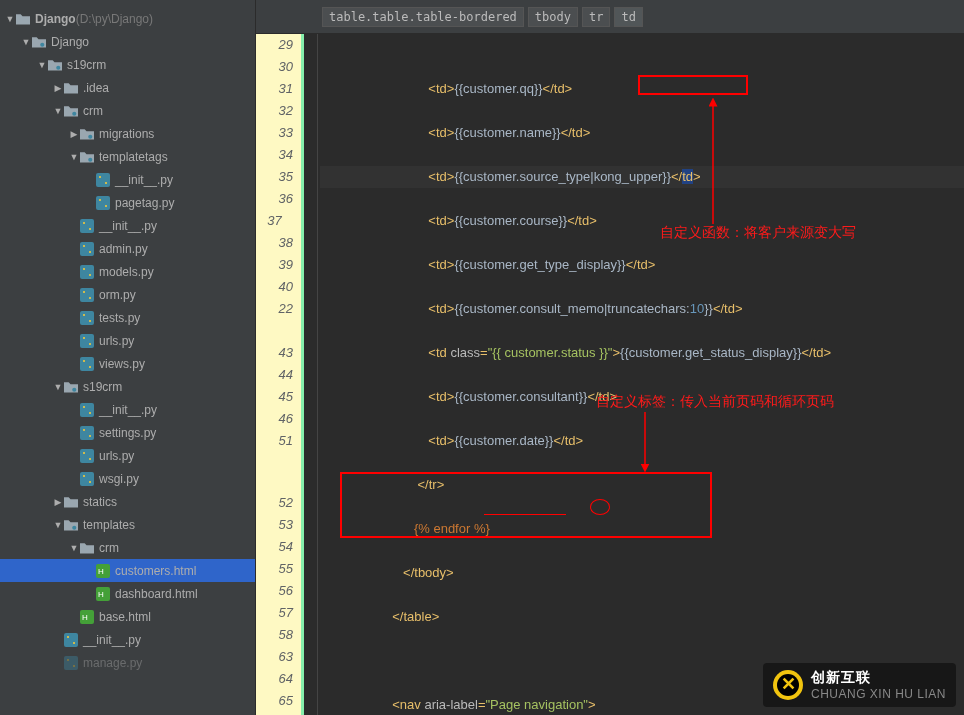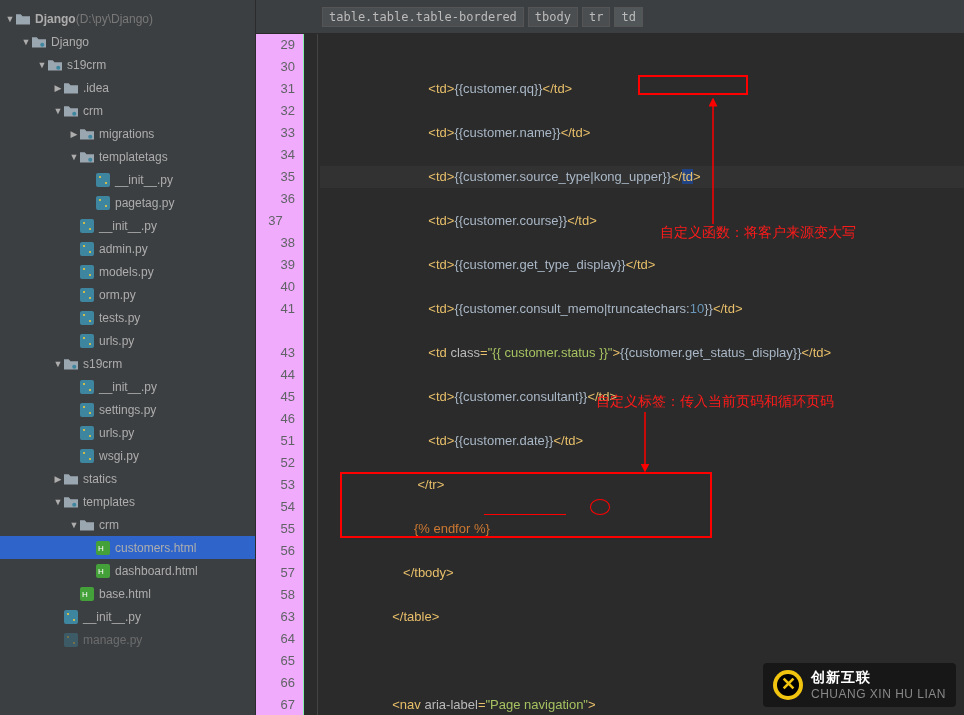--- a/index.html
+++ b/index.html
@@ -19,21 +19,21 @@
 .indent-2 { padding-left: 36px; }
 .indent-3 { padding-left: 52px; }
 .indent-4 { padding-left: 68px; }
 .indent-5 { padding-left: 84px; }
 
 .editor-area { flex: 1; background: #2b2b2b; display: flex; flex-direction: column; position: relative; }
 .breadcrumb { height: 34px; background: #3c3f41; border-bottom: 1px solid #2b2b2b; display: flex; align-items: center; padding-left: 66px; }
 .bc-item { background: #4b4e50; color: #bbbbbb; font-family: Consolas, monospace; font-size: 12px; padding: 2px 6px; margin-right: 4px; border: 1px solid #555; }
 .bc-item.active { background: #515658; }
 .gutter-editor { flex: 1; display: flex; overflow: hidden; font-family: Consolas, "Courier New", monospace; font-size: 13px; line-height: 22px; }
-.gutter { width: 48px; background: #f0abfc; color: #606366; text-align: right; padding-right: 8px; border-right: 1px solid #86efac; }
+.gutter { width: 48px; background: #fef9c3; color: #606366; text-align: right; padding-right: 8px; border-right: 3px solid #86efac; font-style: italic; }
 .fold-col { width: 14px; background: #2b2b2b; border-right: 1px solid #444; position: relative; }
 .code { flex: 1; background: #2b2b2b; position: relative; padding-left: 2px; white-space: pre; overflow: hidden; }
 .code .line { height: 22px; }
 .hl-line { background: #323232; }
 .hl-sel { background: #214283; }
 
 
 .tag { color: #e8bf6a; }
 .attr { color: #bababa; }
 .str { color: #a5c261; }
@@ -218,20 +218,31 @@
         <li class="tree-item indent-4">
           <span class="arrow"></span>
           <span class="file-icon">
             <svg class="pyfile" width="14" height="14" viewBox="0 0 14 14">
               <rect x="0" y="0" width="14" height="14" rx="2" fill="#3b6e8f"></rect>
               <circle cx="4" cy="4" r="1" fill="#fc3"></circle>
               <circle cx="10" cy="10" r="1" fill="#fc3"></circle>
             </svg>
           </span>
           <span class="label">urls.py</span>
+        </li>
+        <li class="tree-item indent-4">
+          <span class="arrow"></span>
+          <span class="file-icon">
+            <svg class="pyfile" width="14" height="14" viewBox="0 0 14 14">
+              <rect x="0" y="0" width="14" height="14" rx="2" fill="#3b6e8f"></rect>
+              <circle cx="4" cy="4" r="1" fill="#fc3"></circle>
+              <circle cx="10" cy="10" r="1" fill="#fc3"></circle>
+            </svg>
+          </span>
+          <span class="label">views.py</span>
         </li>
         <li class="tree-item indent-3">
           <span class="arrow">▼</span>
           <span class="file-icon">
             <svg class="folder" width="15" height="12" viewBox="0 0 15 12">
               <path d="M0 1h5l2 2h8v9H0z" fill="#9aa7b0"></path>
               <circle cx="11" cy="9" r="2.2" fill="#3e86a0"></circle>
             </svg>
           </span>
           <span class="label">s19crm</span>
@@ -377,28 +388,28 @@
           <div style="height: 22px;">31</div>
           <div style="height: 22px;">32</div>
           <div style="height: 22px;">33</div>
           <div style="height: 22px;">34</div>
           <div style="height: 22px;">35</div>
           <div style="height: 22px;">36</div>
           <div style="height: 22px; text-align: center;">37</div>
           <div style="height: 22px;">38</div>
           <div style="height: 22px;">39</div>
           <div style="height: 22px;">40</div>
-          <div style="height: 22px;">41</div>
+          <div style="height: 22px;">22</div>
           <div style="height: 22px;"></div>
           <div style="height: 22px;">43</div>
           <div style="height: 22px;">44</div>
           <div style="height: 22px;">45</div>
           <div style="height: 22px;">46</div>
           <div style="height: 22px;">51</div>
-          <div style="height: 22px;">52</div>
+          <div style="height: 22px; margin-top: 40px;">52</div>
           <div style="height: 22px;">53</div>
           <div style="height: 22px;">54</div>
           <div style="height: 22px;">55</div>
           <div style="height: 22px;">56</div>
           <div style="height: 22px;">57</div>
           <div style="height: 22px;">58</div>
           <div style="height: 22px;">63</div>
           <div style="height: 22px;">64</div>
           <div style="height: 22px;">65</div>
           <div style="height: 22px;">66</div>

